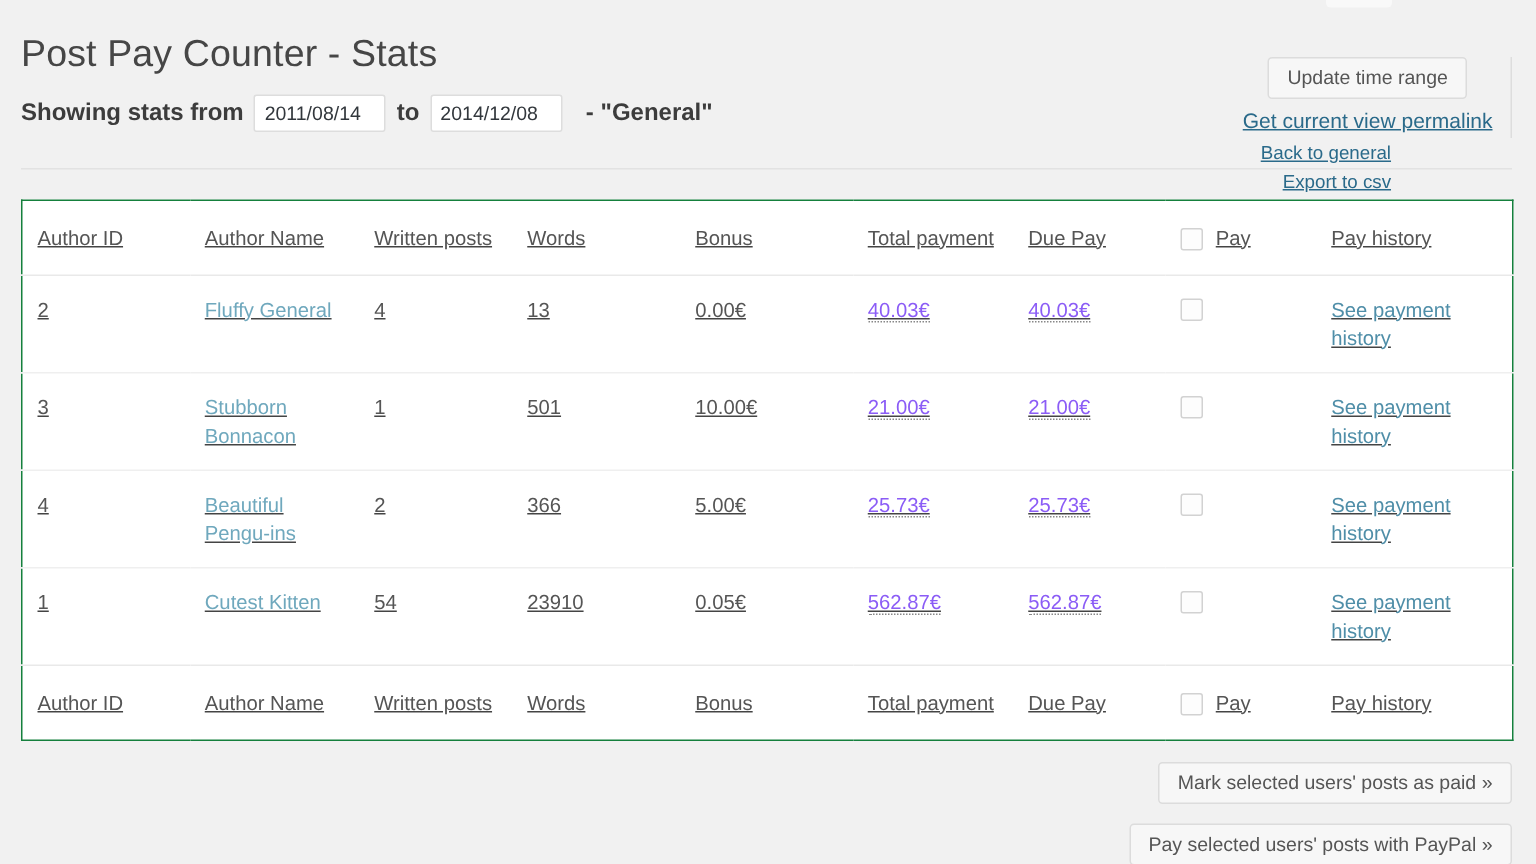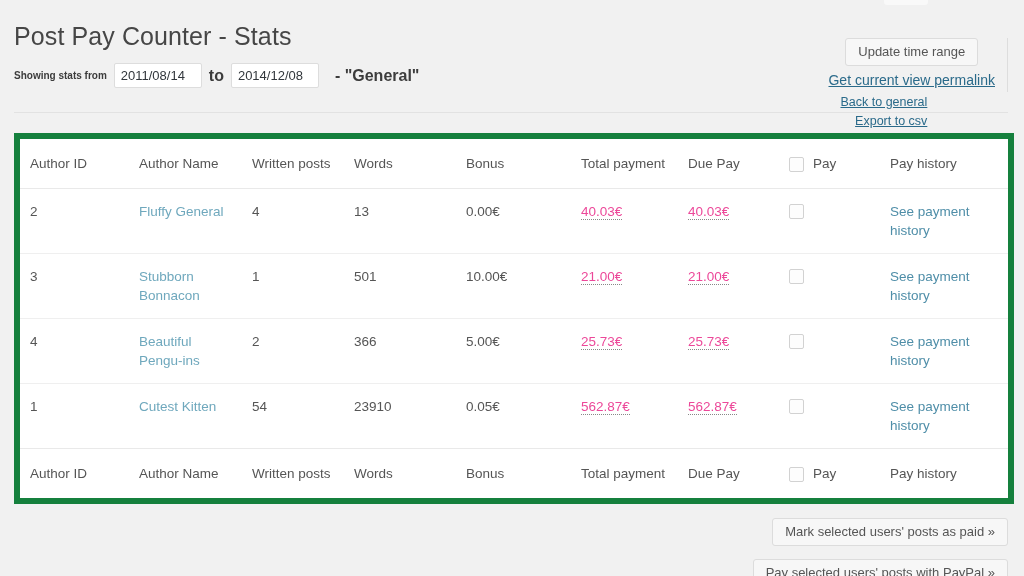--- a/index.html
+++ b/index.html
@@ -41,21 +41,21 @@
     letter-spacing: 0.1px;
   }
 
   .range-row {
     display: flex;
     align-items: center;
     margin-top: 7px;
     height: 28px;
   }
   .range-label {
-    font-size: 10px;
+    font-size: 16px;
     font-weight: bold;
     color: #3c3c3c;
   }
   .date-input {
     font-family: "Liberation Sans", sans-serif;
     font-size: 13px;
     color: #32373c;
     background: #fff;
     border: 1px solid #dddddd;
     border-radius: 2px;
@@ -132,23 +132,24 @@
     border-top: 1px solid #e2e2e2;
     margin: 22px 0 0 0;
   }
 
   
   .table-area { padding: 20px 16px 0 14px; }
   table.stats {
     width: 994px;
     border-collapse: collapse;
     background: #ffffff;
-    border: 6px solid #15803d;
+    border: 1px solid #15803d;
     border-radius: 2px;
     table-layout: fixed;
+    text-decoration: underline;
   }
   table.stats th,
   table.stats td {
     text-align: left;
     font-size: 13.5px;
     font-weight: normal;
     color: #555;
     padding: 13px 10px 13px 10px;
     vertical-align: top;
     line-height: 19px;
@@ -177,21 +178,21 @@
     cursor: pointer;
   }
   a.hist-link {
     color: #4f8ea8;
     text-decoration: none;
     cursor: pointer;
   }
   .money-tip {
     border-bottom: 1px dotted #888;
     cursor: help;
-    color: #ec4899;
+    color: #8b5cf6;
     margin-top: 12px;
   }
   .cb {
     -webkit-appearance: none;
     appearance: none;
     width: 15px;
     height: 15px;
     border: 1px solid #d2d2d2;
     background: #fdfdfd;
     border-radius: 2px;

